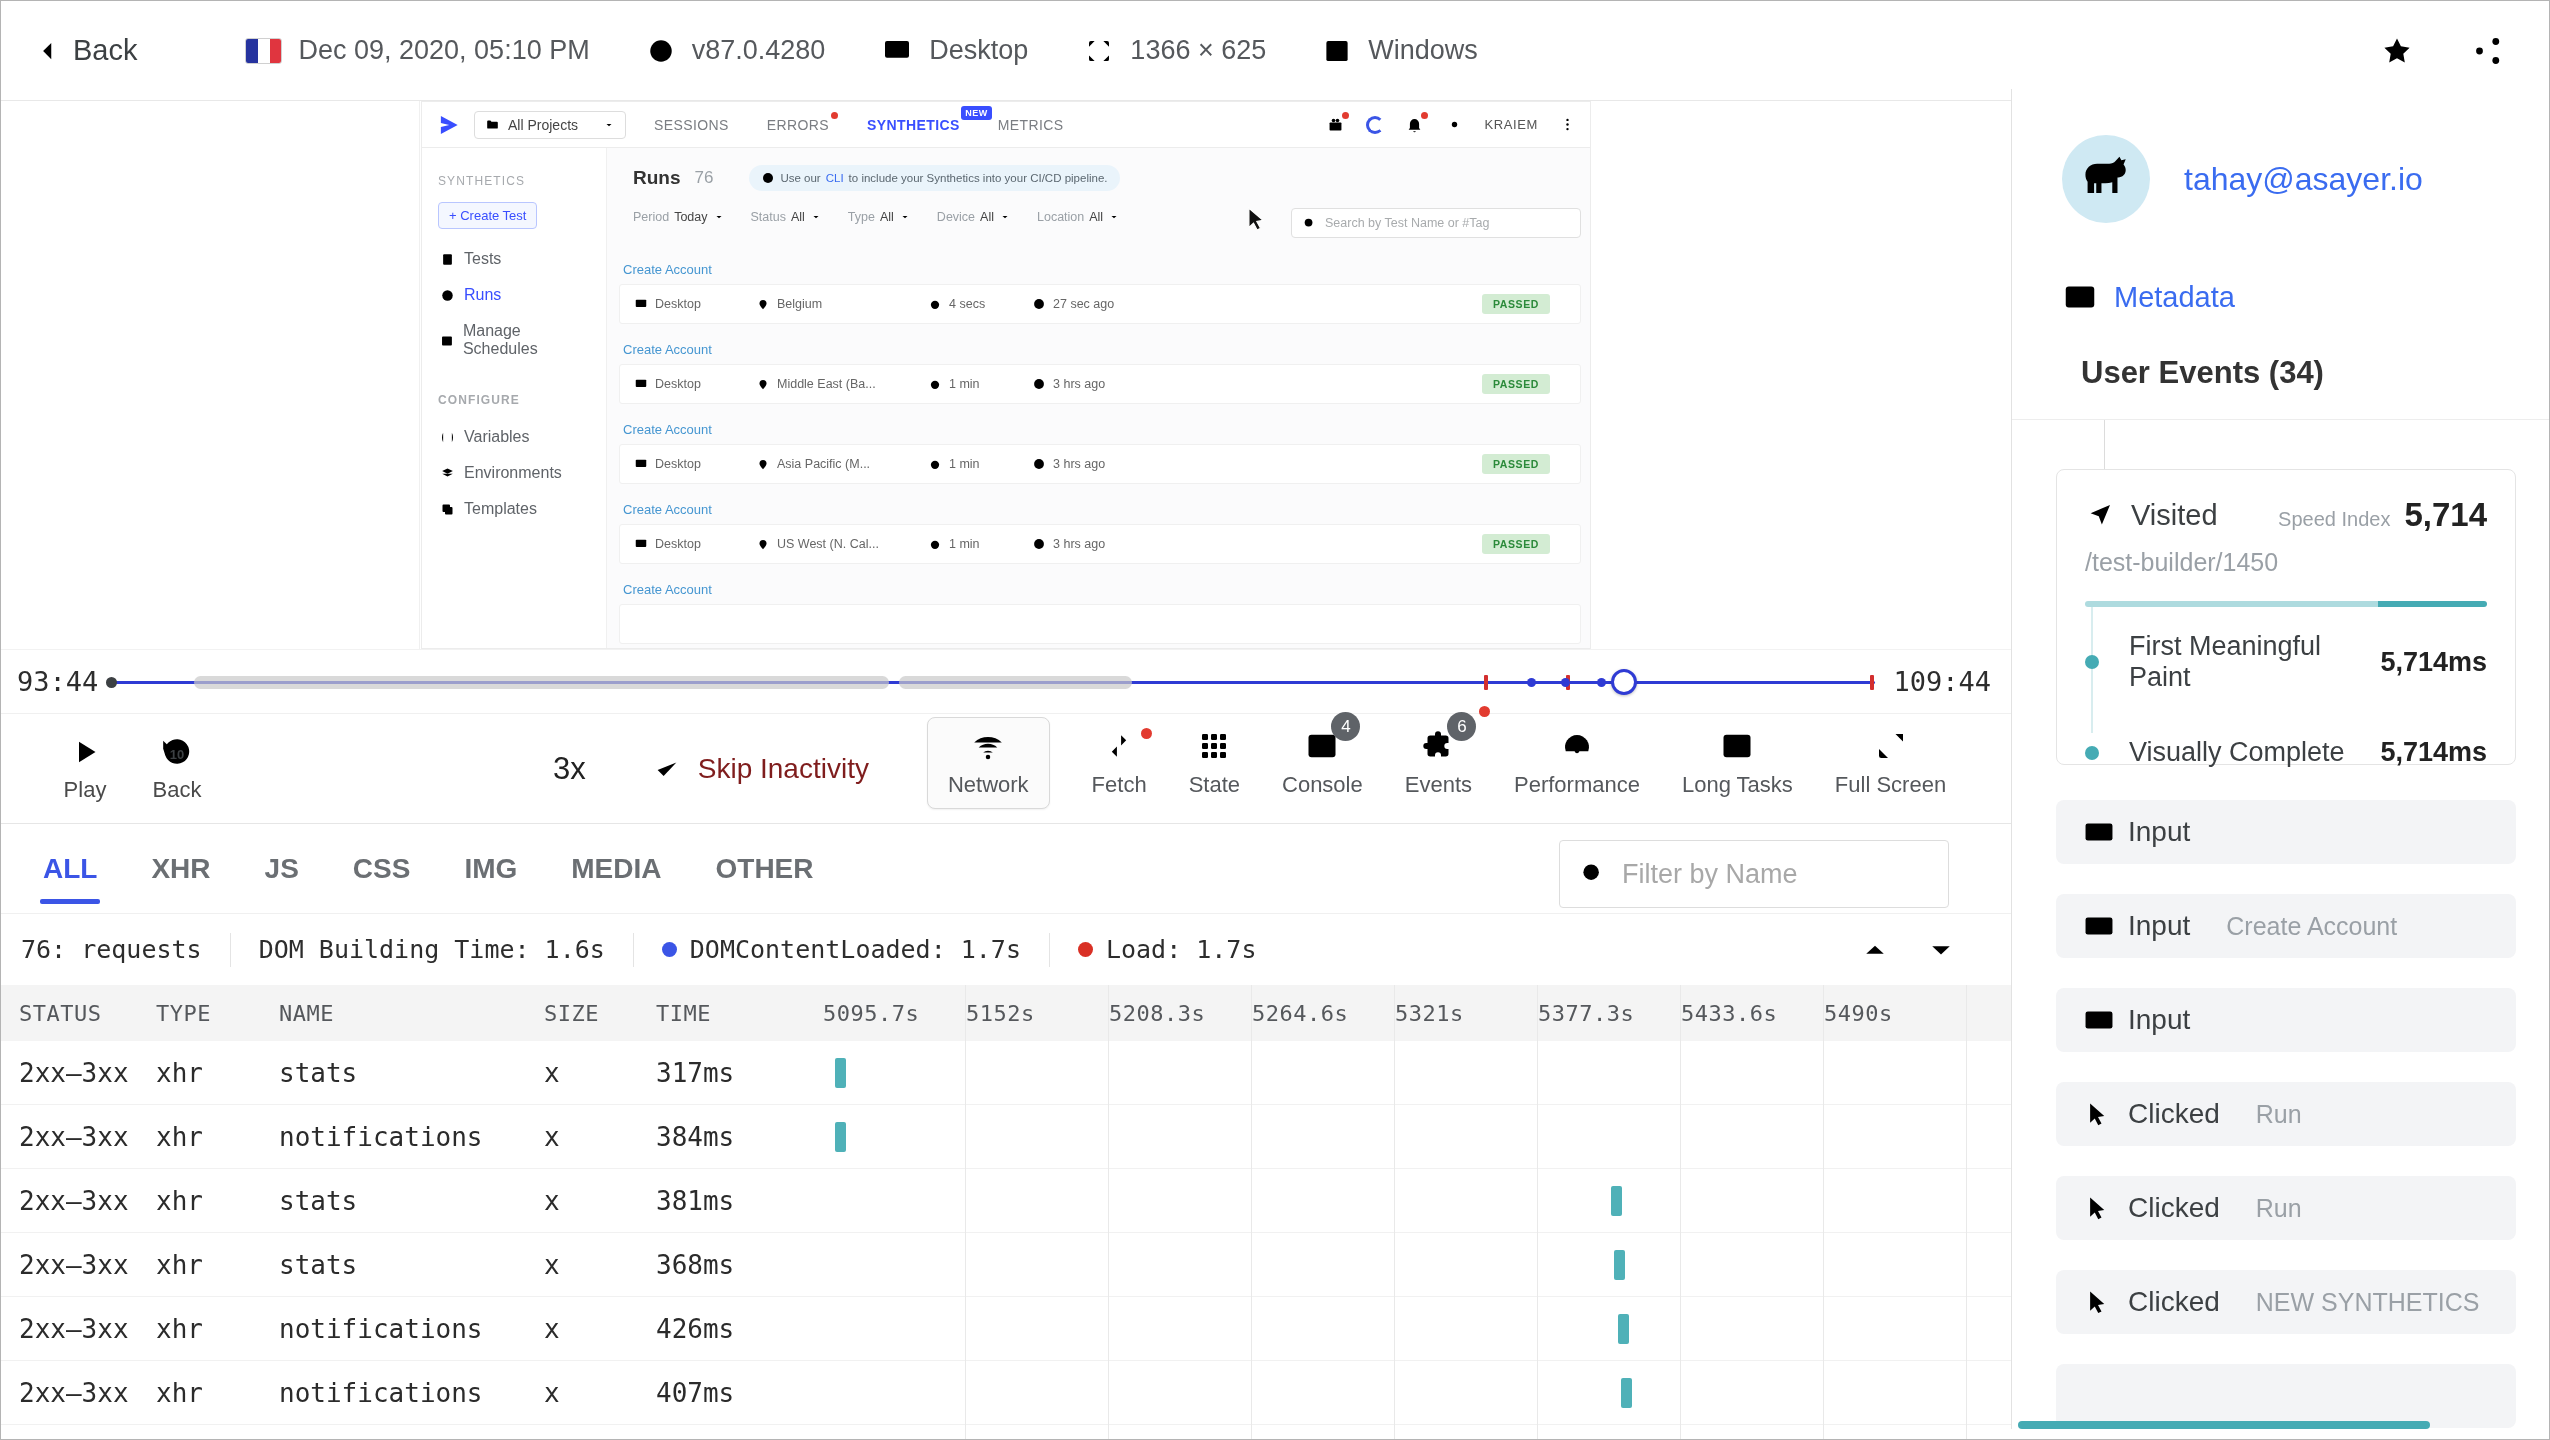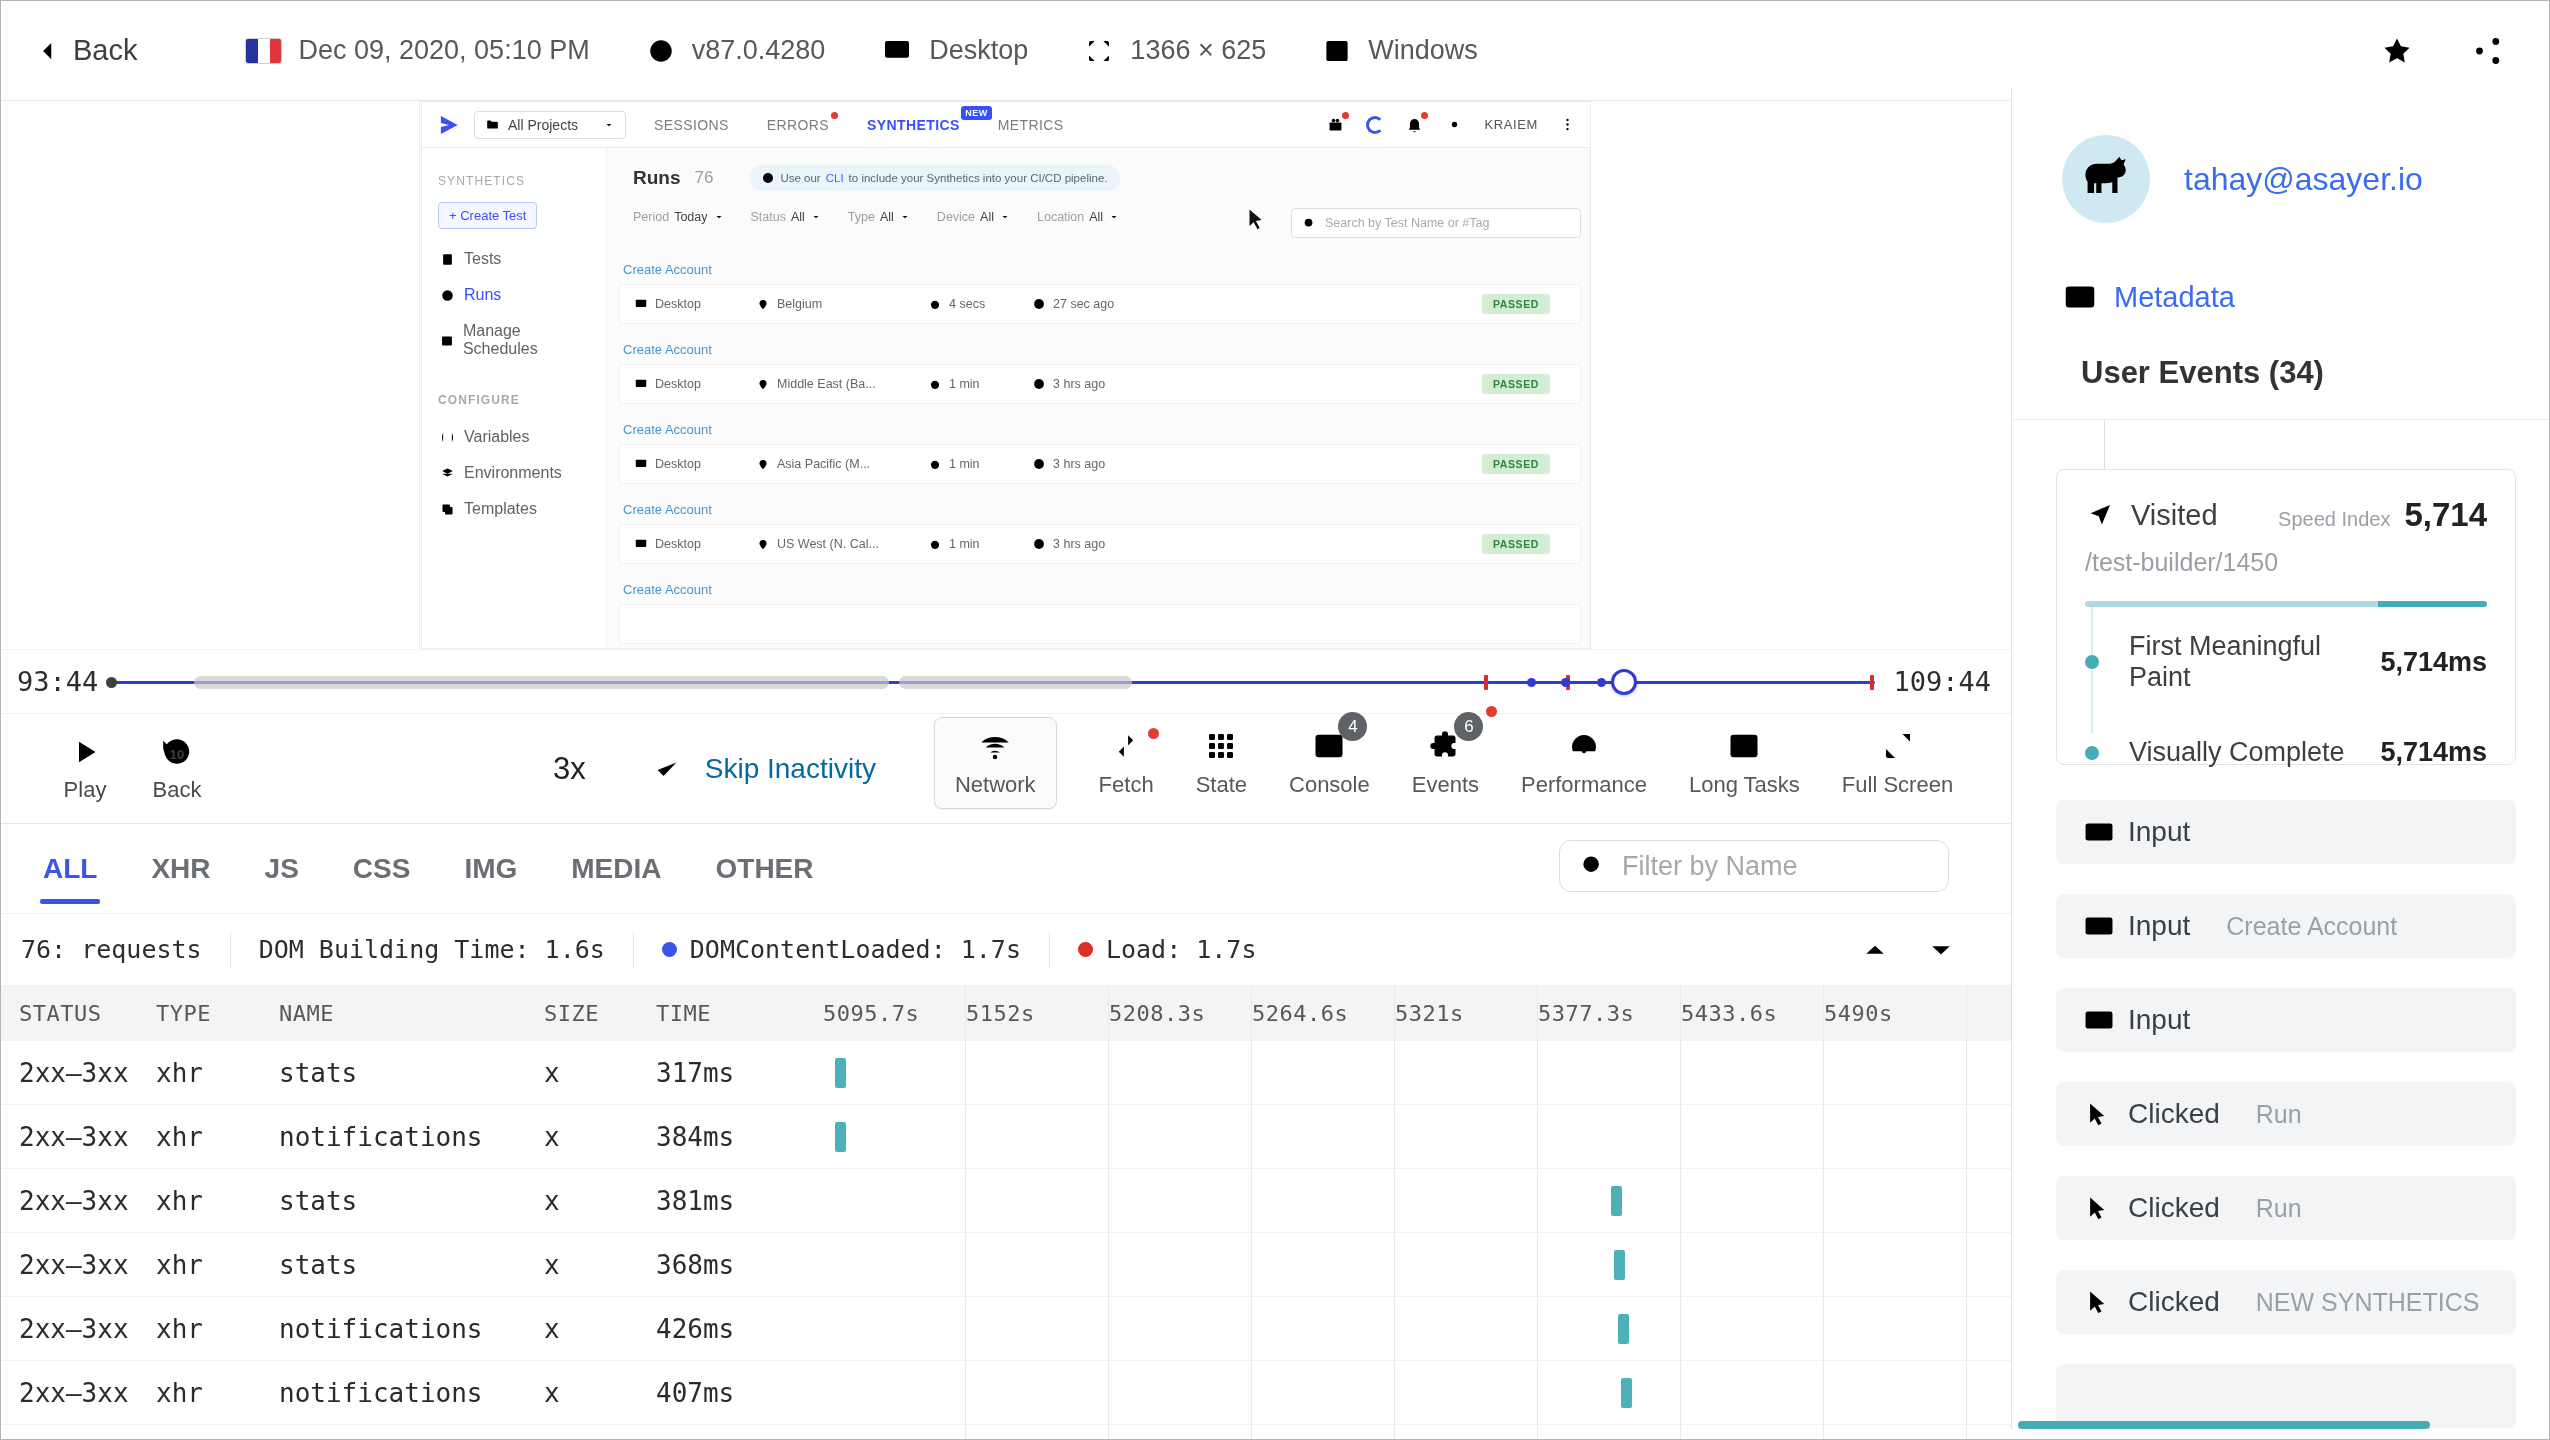--- a/index.html
+++ b/index.html
@@ -104,21 +104,21 @@
   .controls { position:absolute; top:712px; left:0; width:2010px; height:111px; background:#fff;
               border-top:1px solid #f0f0f0; border-bottom:1px solid #e6e6e6; display:flex; align-items:center; }
   .ctl-simple { display:flex; flex-direction:column; align-items:center; gap:7px; width:92px; color:#4a4a4a;
                 font-size:22px; cursor:pointer; }
   .ctl-simple.play { margin-left:38px; }
   .ctl-simple svg { color:#3c4043; }
   .back-ic { position:relative; display:inline-flex; }
   .back-num { position:absolute; left:50%; top:56%; transform:translate(-50%,-50%); font-size:13px;
               font-weight:700; font-style:normal; color:#3c4043; }
   .ctl-speed { margin-left:330px; font-size:31px; color:#222; cursor:pointer; }
-  .ctl-skip { display:flex; align-items:center; gap:23px; margin-left:66px; font-size:28px; color:#0369a1; cursor:pointer; }
+  .ctl-skip { display:flex; align-items:center; gap:16px; margin-left:66px; font-size:28px; color:#7f1d1d; cursor:pointer; }
   .ctl-skip svg { color:#3c4043; }
   .ctl-toolbar { display:flex; align-items:flex-start; gap:42px; margin-left:58px; }
   .ctl-btn { display:flex; flex-direction:column; align-items:center; gap:8px; color:#55585c; font-size:22px;
              cursor:pointer; }
   .ctl-btn svg { color:#55585c; }
   .ctl-btn.card { border:1px solid #d9d9d9; background:#fbfbfb; border-radius:8px; padding:10px 20px;
                   margin-top:-11px; box-shadow:0 1px 2px rgba(0,0,0,.06); }
   .ctl-ic { position:relative; display:inline-flex; }
   .cbadge { position:absolute; top:-16px; right:-20px; background:#5f6368; color:#fff; width:29px; height:29px;
             border-radius:50%; font-size:17px; font-weight:400; font-style:normal; display:flex;
@@ -128,22 +128,22 @@
   .rdot.events { top:-22px; right:-34px; }
 
   
   .netpanel { position:absolute; top:824px; left:0; width:2010px; height:616px; background:#fff; }
   .net-tabs { position:relative; height:88px; display:flex; align-items:center; gap:54px; padding-left:42px;
               font-size:28px; font-weight:700; color:#6b6f73; }
   .net-tab { position:relative; cursor:pointer; }
   .net-tab.active { color:#3b55e6; }
   .net-tab.active::after { content:""; position:absolute; left:-3px; right:-3px; bottom:-19px; height:5px;
                            background:#3b55e6; border-radius:2px; }
-  .net-filter { position:absolute; right:62px; top:15px; width:390px; height:52px; border:1px solid #ddd;
-                border-radius:12px; display:flex; align-items:center; gap:14px; padding:1px 18px; background:#fff; }
+  .net-filter { position:absolute; right:62px; top:15px; width:390px; height:68px; border:1px solid #ddd;
+                border-radius:4px; display:flex; align-items:center; gap:14px; padding:1px 18px; background:#fff; }
   .net-filter svg { color:#5f6368; }
   .net-filter input { border:none; outline:none; flex:1; font:inherit; font-size:27px; color:#333;
                       background:transparent; min-width:0; }
   .net-filter input::placeholder { color:#a8a8a8; }
   .net-close { position:absolute; right:10px; top:29px; color:#5f6368; cursor:pointer; }
   .net-stats { height:72px; border-top:1px solid #f0f0f0; display:flex; align-items:center;
                font-family:"DejaVu Sans Mono","Liberation Mono",monospace; font-size:25px; color:#2d2d2d; }
   .stat { display:flex; align-items:center; gap:13px; padding:0 28px; border-right:1px solid #e4e4e4; height:34px; }
   .stat.first { padding-left:20px; }
   .stat.nb { border-right:none; }

